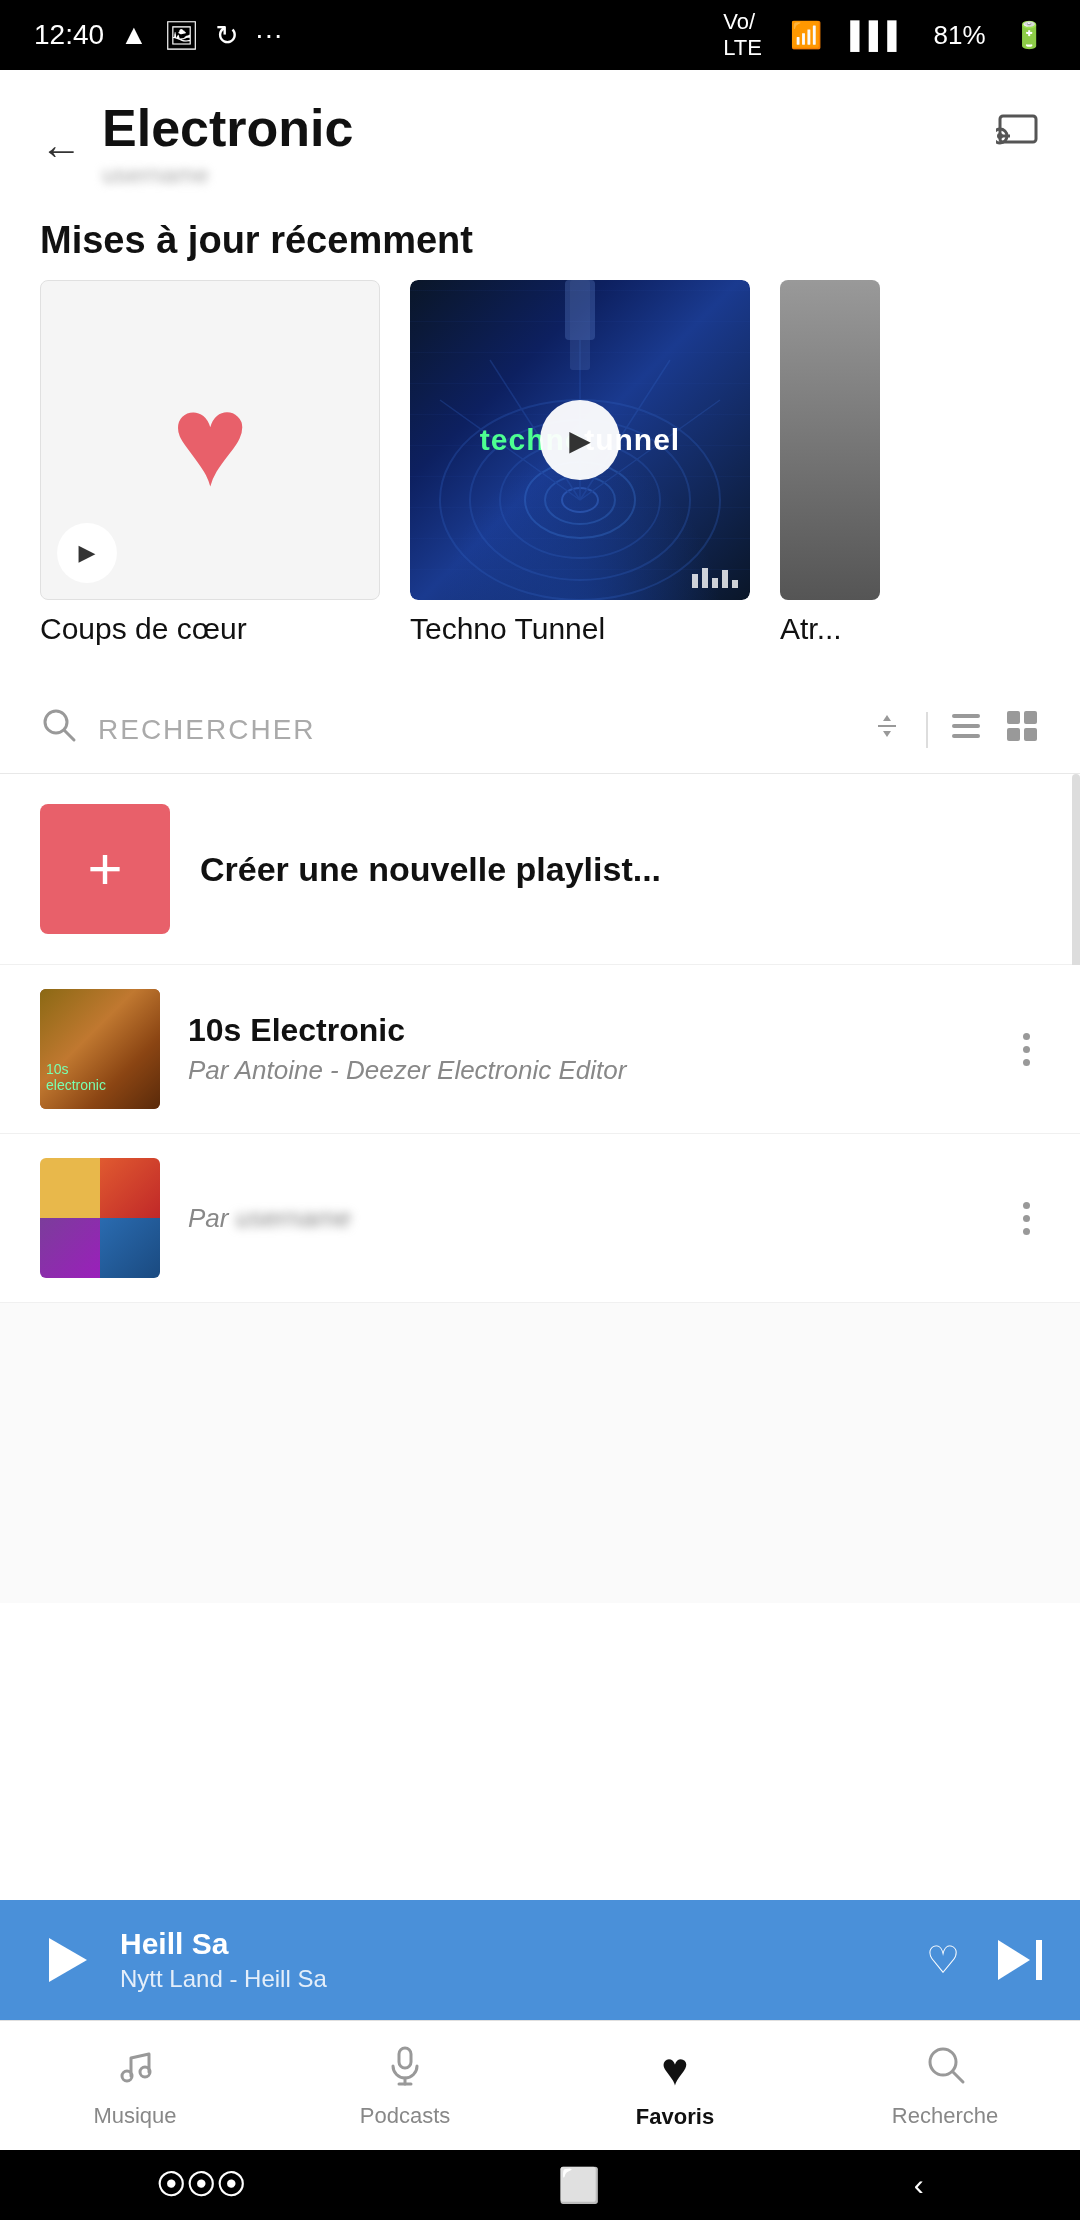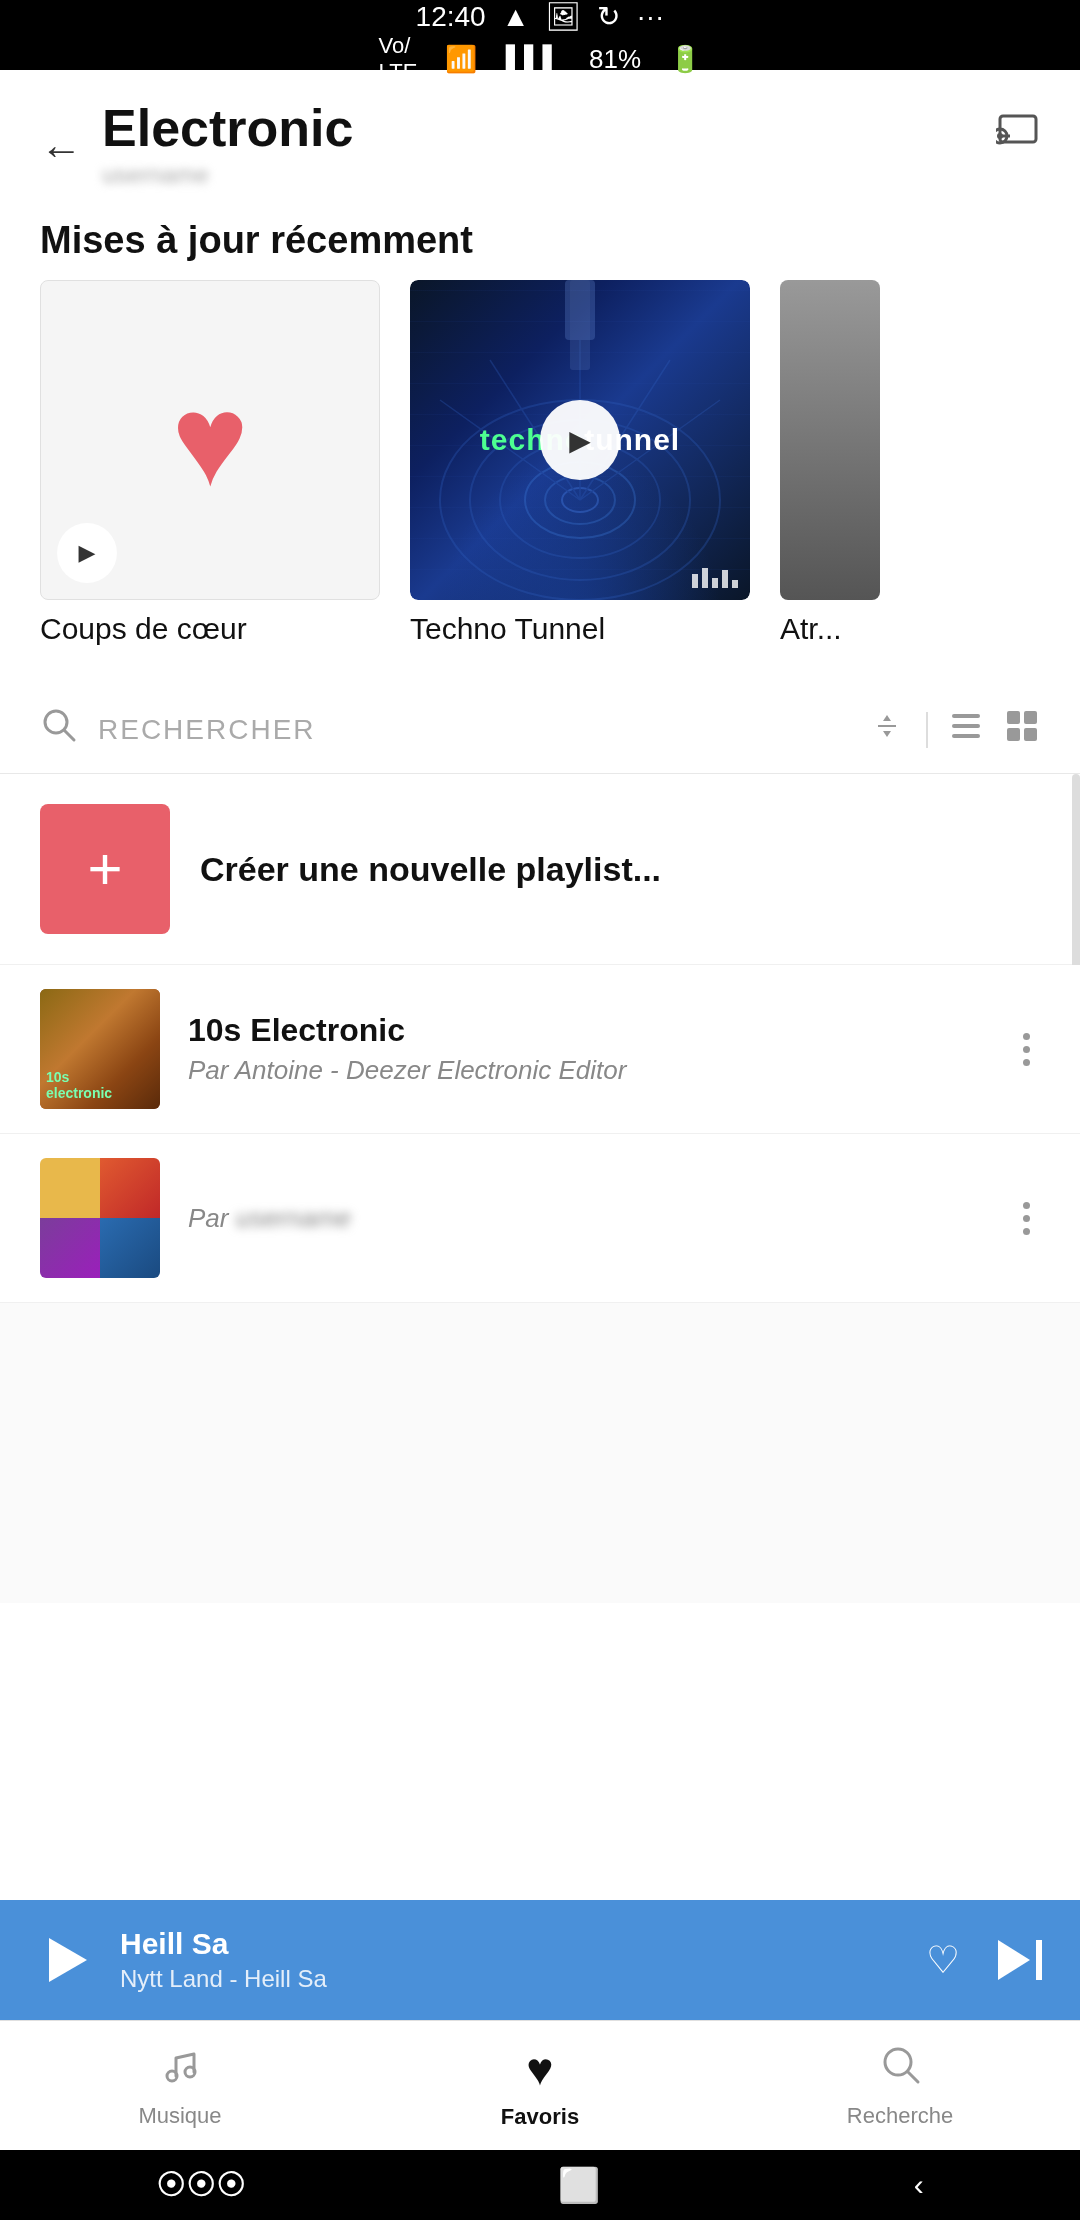--- a/index.html
+++ b/index.html
@@ -19,21 +19,20 @@
       width: 100%;
       height: 70px;
       background: #000;
       display: flex;
       align-items: center;
       justify-content: space-between;
       padding: 0 34px;
       color: #fff;
       font-size: 28px;
       font-weight: 500;
-      flex-direction: column;
     }
 
     .status-left {
       display: flex;
       align-items: center;
       gap: 16px;
     }
 
     .status-right {
       display: flex;
@@ -344,25 +343,25 @@
       width: 100%;
       height: 100%;
       display: flex;
       align-items: center;
       justify-content: center;
       position: relative;
     }
 
     .playlist-thumb-10s-text {
       position: absolute;
-      bottom: 8px;
+      bottom: 16px;
       left: 6px;
       font-size: 14px;
       color: #7affb0;
-      font-weight: 700;
+      font-weight: 400;
       line-height: 1.1;
     }
 
     .playlist-thumb-compil {
       display: grid;
       grid-template-columns: 1fr 1fr;
       grid-template-rows: 1fr 1fr;
       width: 100%;
       height: 100%;
     }
@@ -772,20 +771,31 @@
     <span class="nav-icon">
       <svg width="44" height="44" viewBox="0 0 44 44" fill="none" xmlns="http://www.w3.org/2000/svg">
         <path d="M18 34V16l18-4v18" stroke="#999" stroke-width="3" stroke-linecap="round" stroke-linejoin="round" fill="none"></path>
         <circle cx="14" cy="34" r="5" stroke="#999" stroke-width="3" fill="none"></circle>
         <circle cx="32" cy="30" r="5" stroke="#999" stroke-width="3" fill="none"></circle>
       </svg>
     </span>
     <span class="nav-label">Musique</span>
   </div>
 
+  <div class="nav-item">
+    <span class="nav-icon">
+      <svg width="44" height="44" viewBox="0 0 44 44" fill="none" xmlns="http://www.w3.org/2000/svg">
+        <rect x="16" y="6" width="12" height="20" rx="6" stroke="#999" stroke-width="3" fill="none"></rect>
+        <path d="M10 24a12 12 0 0 0 24 0" stroke="#999" stroke-width="3" fill="none" stroke-linecap="round"></path>
+        <line x1="22" y1="36" x2="22" y2="42" stroke="#999" stroke-width="3" stroke-linecap="round"></line>
+        <line x1="16" y1="42" x2="28" y2="42" stroke="#999" stroke-width="3" stroke-linecap="round"></line>
+      </svg>
+    </span>
+    <span class="nav-label">Podcasts</span>
+  </div>
 
   <div class="nav-item">
     <span class="nav-icon active" style="font-size:46px;color:#111;">♥</span>
     <span class="nav-label active">Favoris</span>
   </div>
 
   <div class="nav-item">
     <span class="nav-icon">
       <svg width="44" height="44" viewBox="0 0 44 44" fill="none" xmlns="http://www.w3.org/2000/svg">
         <circle cx="20" cy="20" r="13" stroke="#999" stroke-width="3" fill="none"></circle>

